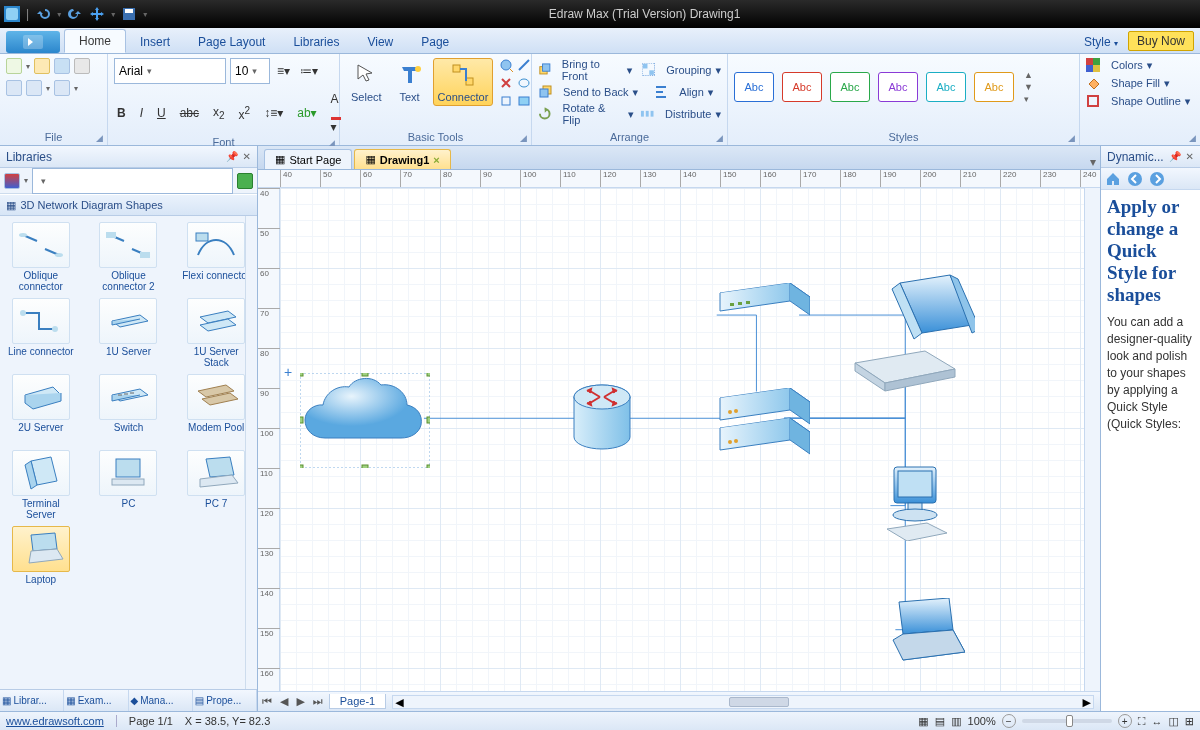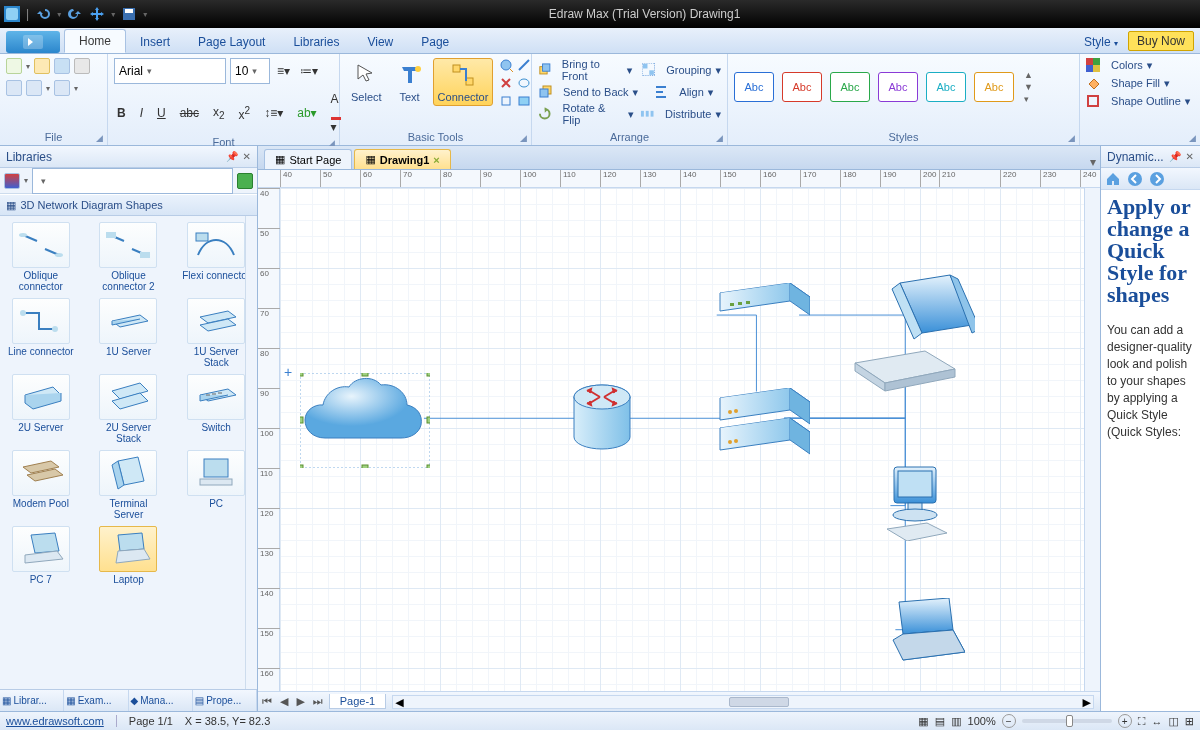--- a/index.html
+++ b/index.html
@@ -84,21 +84,21 @@
 .page-nav { height:20px; display:flex; align-items:center; border-top:1px solid #c6d8ef; background:linear-gradient(#f2f7fe,#dbe7f6); font-size:11px;}
 .page-nav .navbtn { padding:0 4px; color:#555;}
 .page-nav .ptab2 { padding:1px 10px; border:1px solid #b8cce6; border-top:none; background:#fff; color:#1a4e9a; margin-left:2px;}
 .page-nav .hscroll { flex:1; margin:0 6px; height:14px; background:#eef4fc; border:1px solid #c6d8ef; position:relative;}
 .page-nav .hscroll .thumb { position:absolute; left:48%; width:60px; top:1px; bottom:1px; background:#cfd8e6; border:1px solid #aab8cc; border-radius:2px;}
 
 .right-panel { width:100px; border-left:1px solid #9bb8db; display:flex; flex-direction:column; background:#fff;}
 .right-panel .iconrow { height:22px; display:flex; align-items:center; gap:6px; padding:0 4px; background:linear-gradient(#f2f7fe,#dbe7f6); border-bottom:1px solid #c6d8ef;}
 .right-panel .iconrow span { width:16px; height:16px; display:inline-block; }
 .help-body { padding:6px; font-size:12px; color:#333; overflow:hidden;}
-.help-body h3 { font-family:"Times New Roman",serif; color:#1a4e9a; font-size:22px; font-weight:bold; line-height:22px; margin-bottom:16px;}
+.help-body h3 { font-family:"Times New Roman",serif; color:#1a4e9a; font-size:19px; font-weight:bold; line-height:22px; margin-bottom:8px;}
 
 
 .status { position:absolute; bottom:0; left:0; right:0; height:19px; background:linear-gradient(#eef4fc,#dbe7f6); border-top:1px solid #9bb8db; display:flex; align-items:center; font-size:11px; color:#333; padding:0 6px; gap:12px;}
 .status a { color:#1a4e9a; text-decoration:underline;}
 .status .right { margin-left:auto; display:flex; align-items:center; gap:6px;}
 .status .zicon { width:14px; height:14px; border:1px solid #999; border-radius:7px; display:inline-flex; align-items:center; justify-content:center; font-size:10px;}
 .status .slider { width:90px; height:4px; background:#cfd8e6; position:relative; border-radius:2px;}
 .status .slider .knob { position:absolute; left:44px; top:-4px; width:7px; height:12px; background:#fff; border:1px solid #888; border-radius:2px;}
 
 
@@ -416,33 +416,20 @@
             <svg viewBox="0 0 48 36">
               <path d="M8 16l28-8 8 8-28 8z" fill="#cfe8f6" stroke="#3a7fc0"></path>
               <path d="M8 16v8l8 6 28-8v-8" fill="#aad4ee" stroke="#3a7fc0"></path>
             </svg>
           </div>
           <div class="cap">2U Server</div>
         </div>
         <div class="shape-cell">
           <div class="thumb">
             <svg viewBox="0 0 48 36">
-              <g>
-                <path d="M8 12l28-8 8 8-28 8z" fill="#cfe8f6" stroke="#3a7fc0"></path>
-              </g>
-              <g transform="translate(0,10)">
-                <path d="M8 12l28-8 8 8-28 8z" fill="#cfe8f6" stroke="#3a7fc0"></path>
-              </g>
-            </svg>
-          </div>
-          <div class="cap">2U Server Stack</div>
-        </div>
-        <div class="shape-cell">
-          <div class="thumb">
-            <svg viewBox="0 0 48 36">
               <path d="M8 16l28-6 8 6-28 6z" fill="#cfe8f6" stroke="#3a7fc0"></path>
               <path d="M8 16v6l28-6" fill="#aad4ee" stroke="#3a7fc0"></path>
               <g stroke="#666">
                 <path d="M14 16h4M20 15h4M26 14h4"></path>
               </g>
             </svg>
           </div>
           <div class="cap">Switch</div>
         </div>
         <div class="shape-cell">
@@ -528,21 +515,21 @@
         <div class="tick" style="left: 302px;">110</div>
         <div class="tick" style="left: 342px;">120</div>
         <div class="tick" style="left: 382px;">130</div>
         <div class="tick" style="left: 422px;">140</div>
         <div class="tick" style="left: 462px;">150</div>
         <div class="tick" style="left: 502px;">160</div>
         <div class="tick" style="left: 542px;">170</div>
         <div class="tick" style="left: 582px;">180</div>
         <div class="tick" style="left: 622px;">190</div>
         <div class="tick" style="left: 662px;">200</div>
-        <div class="tick" style="left: 681px;">210</div>
+        <div class="tick" style="left: 702px;">210</div>
         <div class="tick" style="left: 742px;">220</div>
         <div class="tick" style="left: 782px;">230</div>
         <div class="tick" style="left: 822px;">240</div>
       </div>
     <div class="canvas-row">
       <div class="ruler-v" id="rulerV">
           <div class="tick" style="top: 0px;">40</div>
           <div class="tick" style="top: 40px;">50</div>
           <div class="tick" style="top: 80px;">60</div>
           <div class="tick" style="top: 120px;">70</div>

